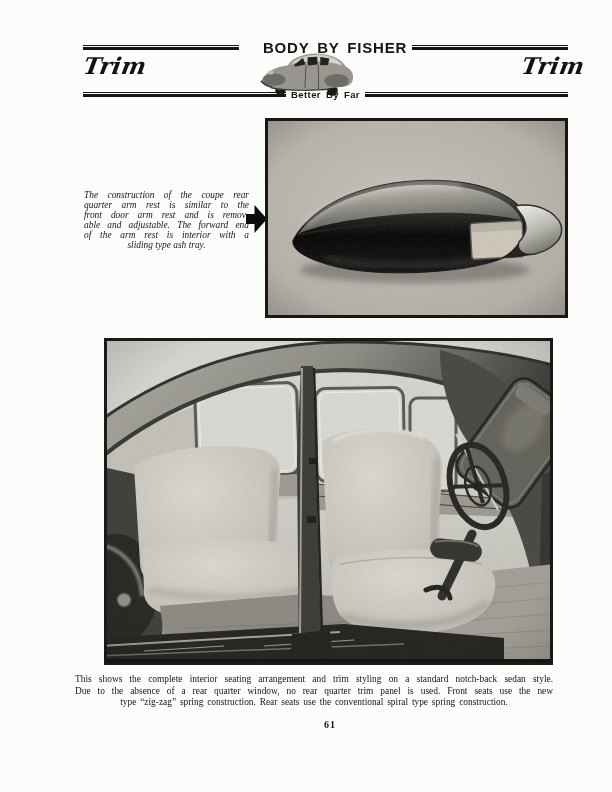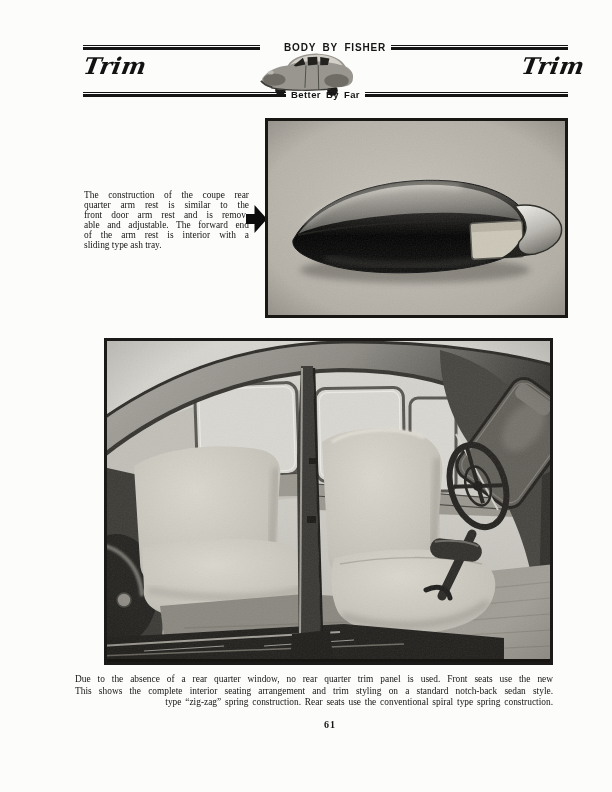--- a/index.html
+++ b/index.html
@@ -10,42 +10,42 @@
   .trim{position:absolute;font-family:"DejaVu Serif",serif;font-style:italic;font-weight:bold;
         font-size:23px;transform:skewX(-10deg);letter-spacing:.5px;color:#121212;}
   .trim-left{left:84px;top:52px;}
   .trim-right{left:522px;top:52px;}
   .rule{position:absolute;left:83px;width:485px;display:flex;align-items:center;gap:5px;}
   .rule-top{top:42px;height:11px;}
   .rule-bottom{top:89px;height:11px;}
   .rl{flex:1;display:flex;flex-direction:column;gap:1.2px;}
   .rl .t{height:1.4px;background:#141414;}
   .rl .k{height:3px;background:#141414;}
-  .brand{font-family:"Liberation Sans",sans-serif;font-weight:bold;font-size:10px;
+  .brand{font-family:"Liberation Sans",sans-serif;font-weight:bold;font-size:15px;
          letter-spacing:.8px;word-spacing:3px;white-space:nowrap;margin-left:19px;}
   .tagline{font-family:Liberation Sans, sans-serif;font-weight:bold;font-size:9.5px;
          letter-spacing:.4px;word-spacing:2px;white-space:nowrap;}
   .car{position:absolute;left:259px;top:45px;width:98px;height:51px;}
 
   
-  .note{position:absolute;left:84px;top:190px;width:165px;font-size:9.4px;line-height:10px;}
+  .note{position:absolute;left:84px;top:190px;width:165px;font-size:9.4px;line-height:10px;font-style:italic;}
   .j{text-align:justify;text-align-last:justify;overflow:hidden;white-space:nowrap;}
-  .note .last{text-align:left;white-space:nowrap;}
+  .note .last{text-align:center;white-space:nowrap;}
   .arrow{position:absolute;left:246px;top:204px;width:22px;height:30px;}
 
   
   figure{margin:0;}
   .fig{position:absolute;display:block;}
   .fig-armrest{left:265px;top:118px;width:303px;height:200px;}
   .fig-interior{left:104px;top:338px;width:449px;height:327px;}
   .fig svg{display:block;width:100%;height:100%;}
 
   
   .caption{position:absolute;left:75px;top:674px;width:478px;font-size:9.4px;line-height:11.5px;}
-  .caption .last{text-align:right;word-spacing:1.5px;white-space:nowrap;}
+  .caption .last{text-align:center;word-spacing:1.5px;white-space:nowrap;}
   .pageno{position:absolute;left:0;top:719px;width:612px;text-align:center;
           font-size:10px;font-weight:bold;letter-spacing:1px;margin-left:24px;}
 </style>
 </head>
 <body>
 
 <div class="page">
 
   <header>
     <div class="trim trim-left">Trim</div>
@@ -282,20 +282,20 @@
       <path d="M188,296 L226,292 L230,330 L186,330 Z" fill="#1e1d1a"></path>
 
       <rect width="449" height="327" filter="url(#i_grain)" opacity="0.11"></rect>
       <rect width="449" height="327" fill="url(#i_vig)"></rect>
       <rect x="0" y="321" width="449" height="6" fill="#161512"></rect>
       <rect x="1.5" y="1.5" width="446" height="324" fill="none" stroke="#1b1a18" stroke-width="3"></rect>
     </svg>
   </figure>
 
   <div class="caption">
+    <div class="j">This shows the complete interior seating arrangement and trim styling on a standard notch-back sedan style.</div>
     <div class="j">Due to the absence of a rear quarter window, no rear quarter trim panel is used. Front seats use the new</div>
-    <div class="j">This shows the complete interior seating arrangement and trim styling on a standard notch-back sedan style.</div>
     <div class="last">type “zig-zag” spring construction.  Rear seats use the conventional spiral type spring construction.</div>
   </div>
 
   <div class="pageno">61</div>
 
 </div>
 
 </body></html>

